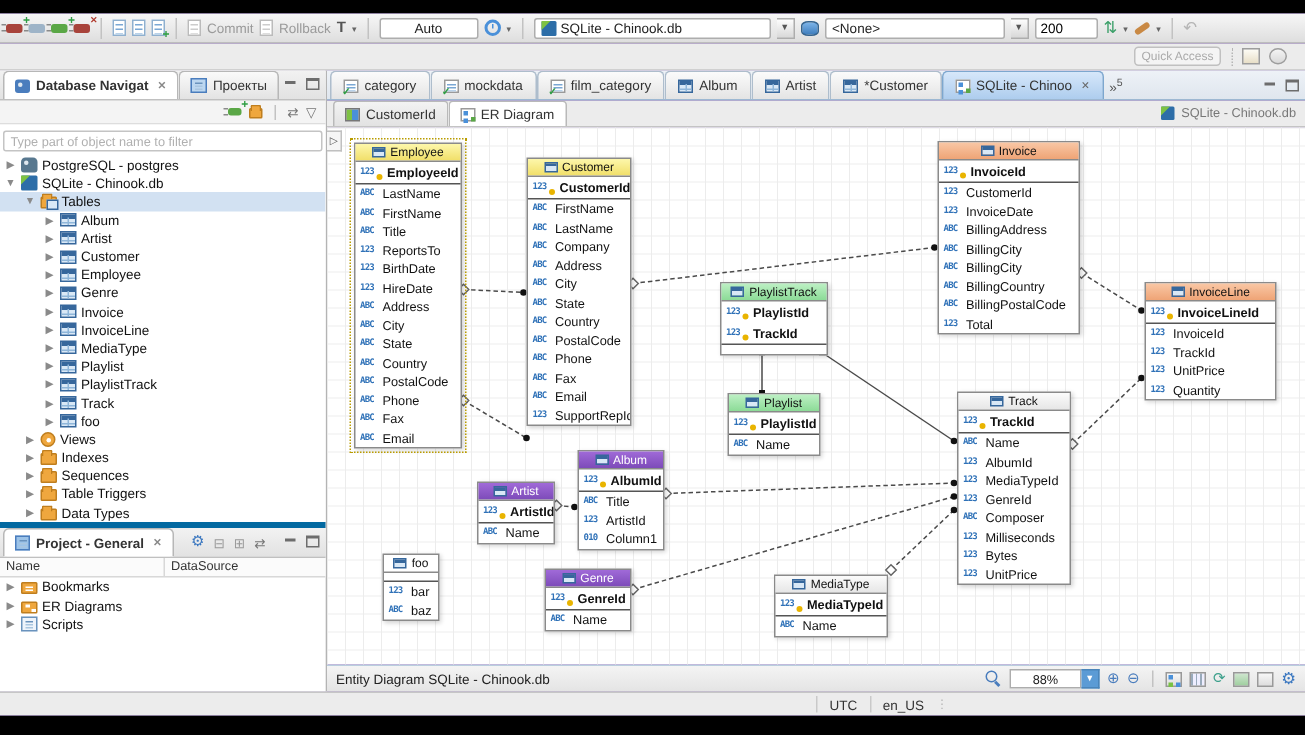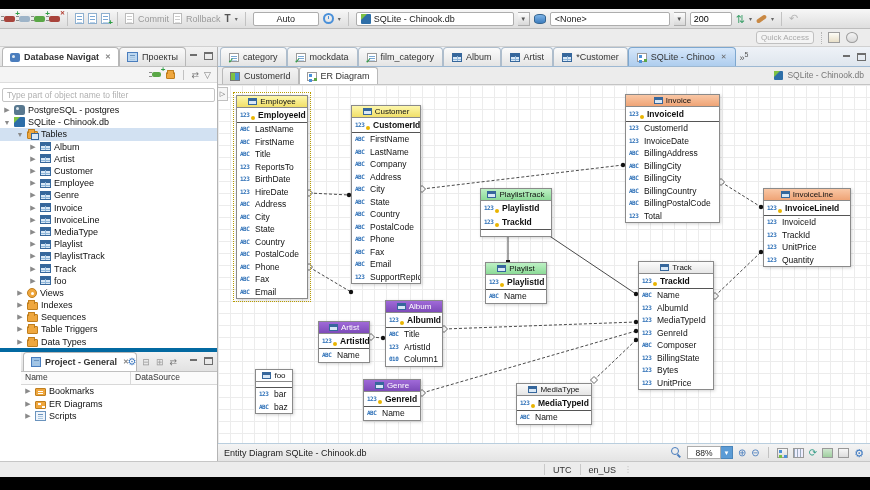--- a/index.html
+++ b/index.html
@@ -89,21 +89,21 @@
   .ic-scripts { background:#eef4fb; border:1px solid #6a93bd; }
   .ic-scripts::after { content:''; position:absolute; left:2px; top:2px; width:5px; height:1px; background:#6a93bd; box-shadow:0 2px 0 #a9c6e0, 0 4px 0 #a9c6e0; }
   .ic-sql { background:#fff; border:1px solid #9a9a9a; width:10px; }
   .ic-sql::before { content:''; position:absolute; left:1px; top:2px; width:6px; height:1px; background:#7aa7d4; box-shadow:0 2px 0 #7aa7d4, 0 4px 0 #b9d2ea; }
   .ic-sql::after { content:'\2713'; position:absolute; left:-2px; bottom:-4px; font-size:7px; color:#2f9e44; font-weight:bold; }
   .ic-erd { background:#fff; border:1px solid #9a9a9a; }
   .ic-erd::before { content:''; position:absolute; left:1px; top:1px; width:3px; height:3px; background:#4a90d9; box-shadow:5px 4px 0 #5aa746, 0 5px 0 #4a90d9; }
   .ic-props { background:linear-gradient(90deg,#7ec243 50%,#4a90d9 50%); border:1px solid #777; }
 
   
-  .proj-panel { flex:1; display:flex; flex-direction:column; background:#fff;padding-left:21px; }
+  .proj-panel { flex:1; display:flex; flex-direction:column; background:#fff; }
   .proj-tools { display:flex; gap:6px; align-items:center; position:absolute; right:40px; top:5px; }
   .gear { color:#3c78c0; font-size:10px; line-height:10px; }
   .proj-cols { height:13px; display:flex; font-size:8.5px; color:#333; border-bottom:1px solid #d8d8d8; background:#fbfbfb; }
   .proj-cols .c1 { width:110px; padding-left:4px; border-right:1px solid #d8d8d8; }
   .proj-cols .c2 { padding-left:4px; }
   .proj-items { flex:1; }
 
   
   .etabs { position:relative; height:20px; background:linear-gradient(#eef2f7,#dfe6ee); border-bottom:1px solid #9db8d2; display:flex; align-items:flex-end; padding-left:2px; }
   .etab { height:19px; display:flex; align-items:center; gap:4px; padding:0 8px; font-size:9px; color:#333;
@@ -143,21 +143,21 @@
   .erow.pk { font-weight:bold; height:14px; }
   .typ { font:bold 6px/1 "DejaVu Sans Mono",monospace; color:#3072b8; width:12px; flex:none; letter-spacing:-0.5px; }
   .keydot { width:4px; height:4px; background:#e9b400; border-radius:50%; margin-left:-4px; margin-top:5px; flex:none; }
 
   
   .efooter { height:18px; background:linear-gradient(#f4f4f4,#e4e4e4); border-top:1px solid #b9cede; display:flex; align-items:center; padding:0 6px; font-size:9px; color:#222; gap:5px; }
   .efooter .spacer { flex:1; }
   .glass { width:11px; height:11px; position:relative; flex:none; }
   .glass::before { content:''; position:absolute; width:6px; height:6px; border:1.5px solid #4a7dbd; border-radius:50%; left:0; top:0; }
   .glass::after { content:''; position:absolute; width:4px; height:1.5px; background:#4a7dbd; transform:rotate(45deg); left:6px; top:7.5px; }
-  .zoom-combo { height:13px; width:34px; background:#fff; border:1px solid #adadad; font-size:8.5px; display:flex; align-items:center; justify-content:center; }
+  .zoom-combo { height:13px; width:48px; background:#fff; border:1px solid #adadad; font-size:8.5px; display:flex; align-items:center; justify-content:center; }
   .zoom-drop { width:12px; height:13px; background:#5b9bd5; color:#fff; font-size:6px; display:flex; align-items:center; justify-content:center; border:1px solid #4a85ba; border-left:none; }
   .fico { font-size:10px; color:#4a7dbd; line-height:12px; }
   .sqico { width:11px; height:10px; border:1px solid #999; background:linear-gradient(#f7f7f7,#ddd); position:relative; flex:none; }
   .sqico.img { background:linear-gradient(#cfe6cf,#9fcf9f); } .sqico.grid { background:repeating-linear-gradient(90deg,#9ab,#9ab 1px,#eef 1px,#eef 3px); }
   .sqico.org::after { content:''; position:absolute; left:1px; top:1px; width:3px; height:3px; background:#4a90d9; box-shadow:5px 5px 0 #4a90d9, 0 5px 0 #79c143; }
 
   
   .statusbar { position:relative; height:16px; background:#ececec; border-top:1px solid #c6c6c6; font-size:9px; color:#333; }
   .sb-group { position:absolute; left:500px; top:0; height:100%; display:flex; align-items:center; gap:8px;padding-left:44px; }
   .sbsep { width:1px; height:11px; background:#c9c9c9; }
@@ -759,21 +759,21 @@
                 <div class="erow">
                   <span class="typ">123</span>
                   <span>GenreId</span>
                 </div>
                 <div class="erow">
                   <span class="typ">ABC</span>
                   <span>Composer</span>
                 </div>
                 <div class="erow">
                   <span class="typ">123</span>
-                  <span>BillingState</span>
+                  <span>Milliseconds</span>
                 </div>
                 <div class="erow">
                   <span class="typ">123</span>
                   <span>Bytes</span>
                 </div>
                 <div class="erow">
                   <span class="typ">123</span>
                   <span>UnitPrice</span>
                 </div>
               </div>

